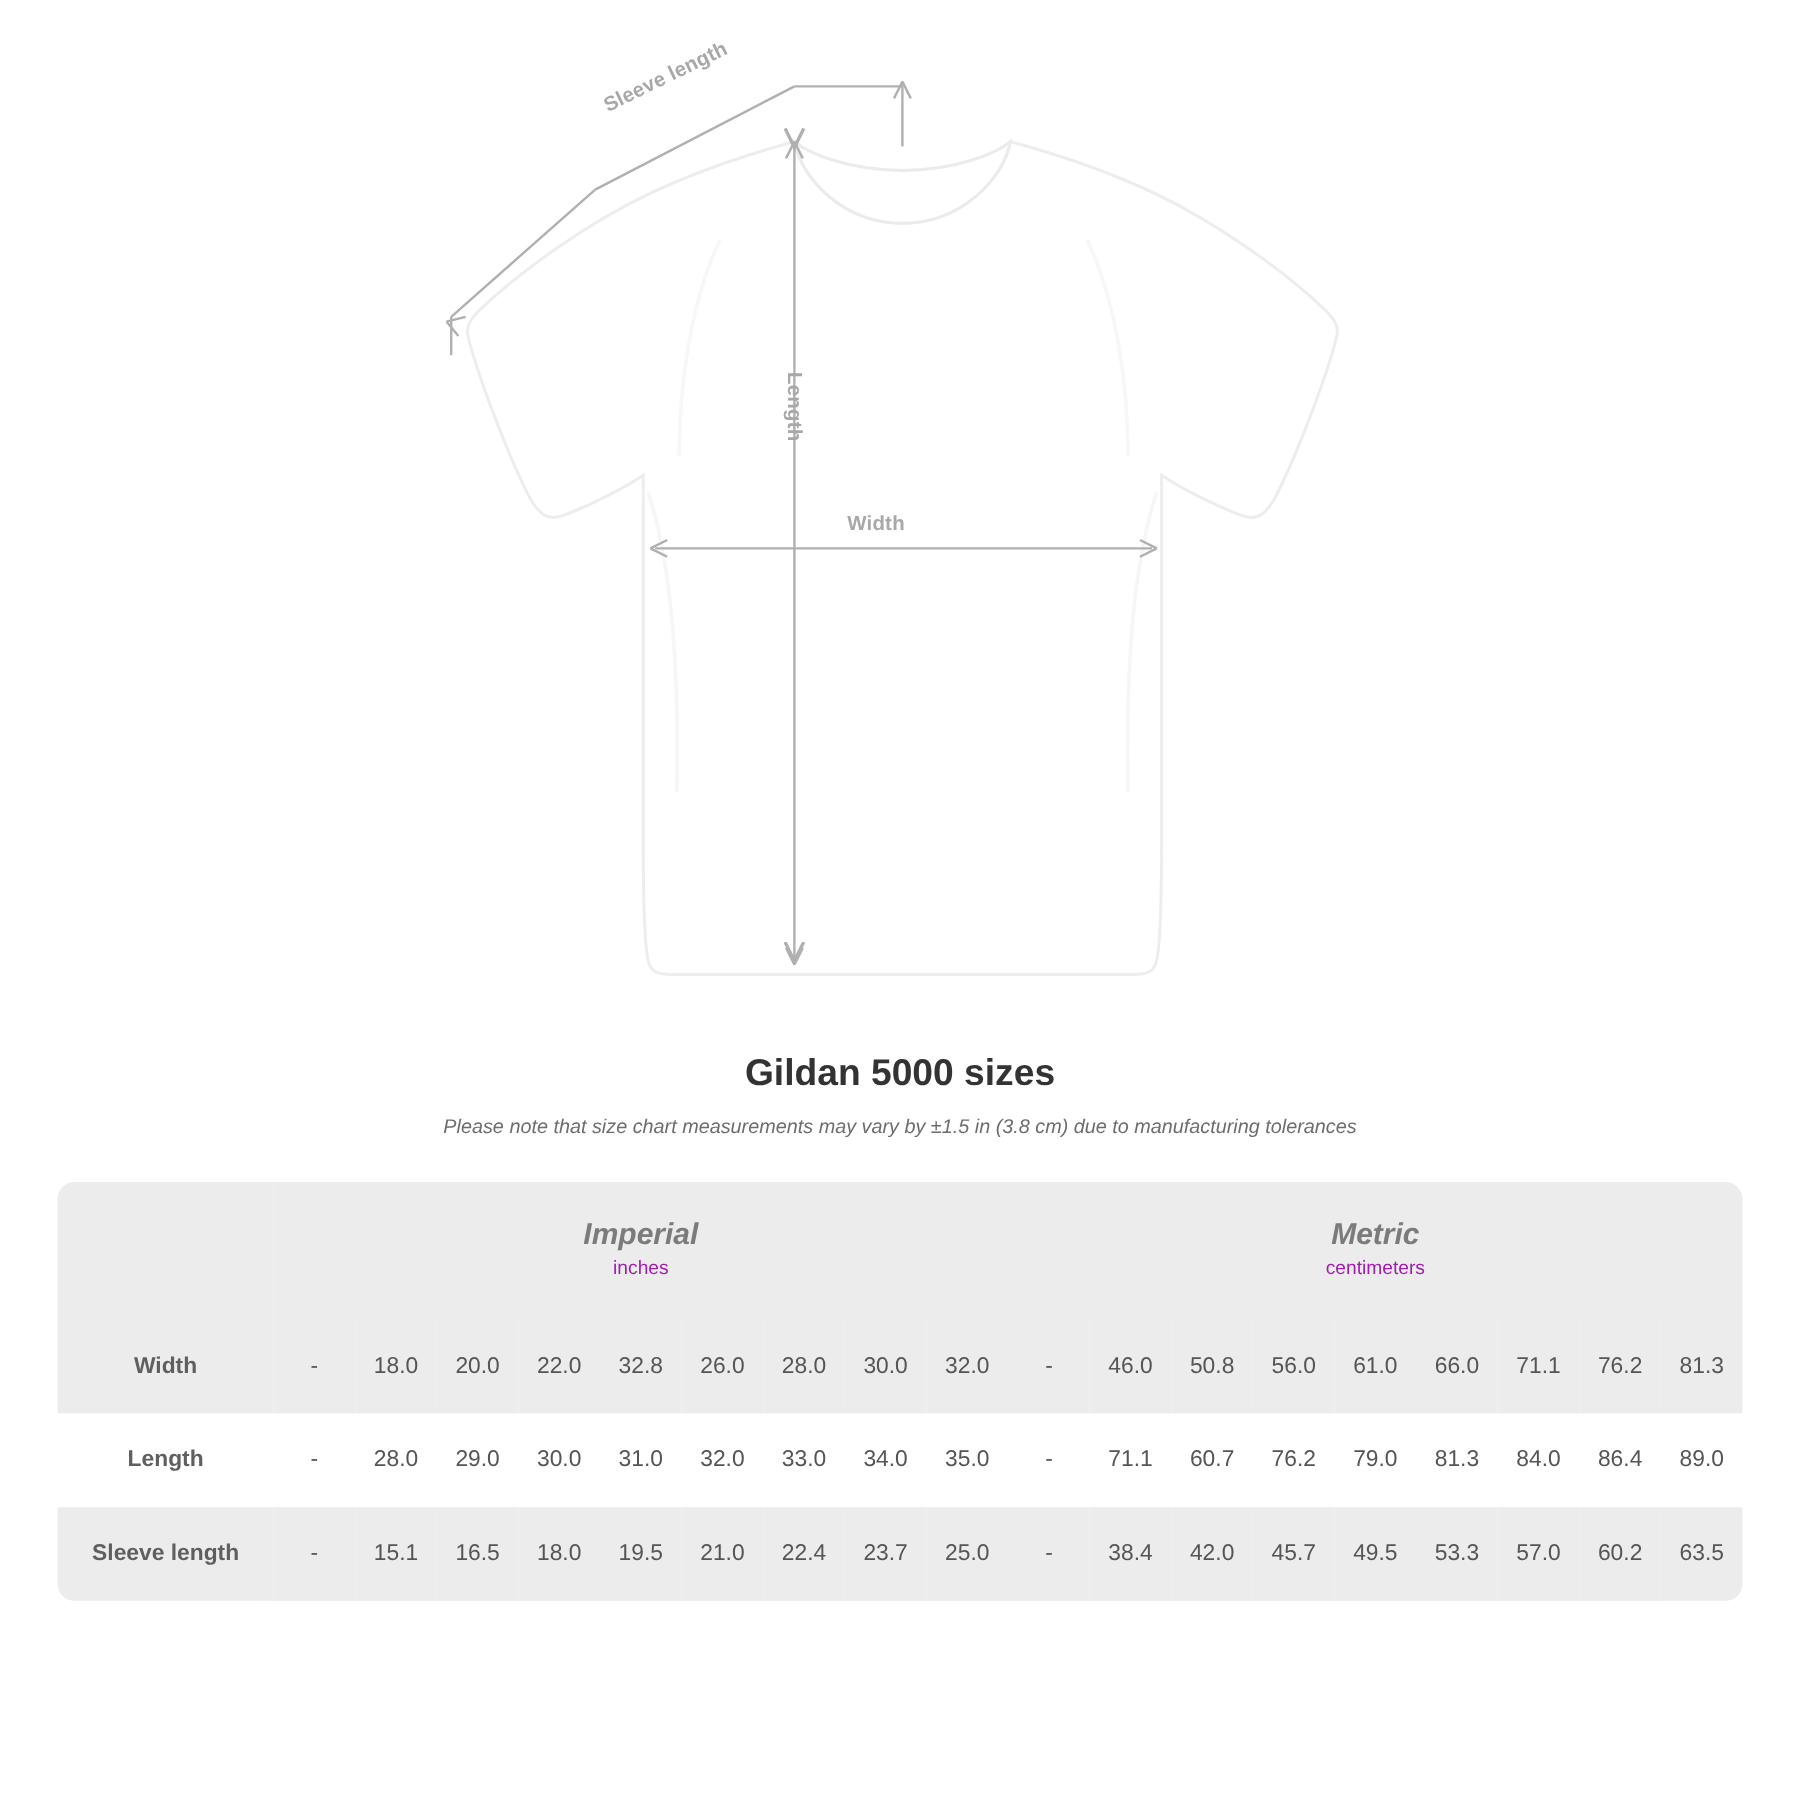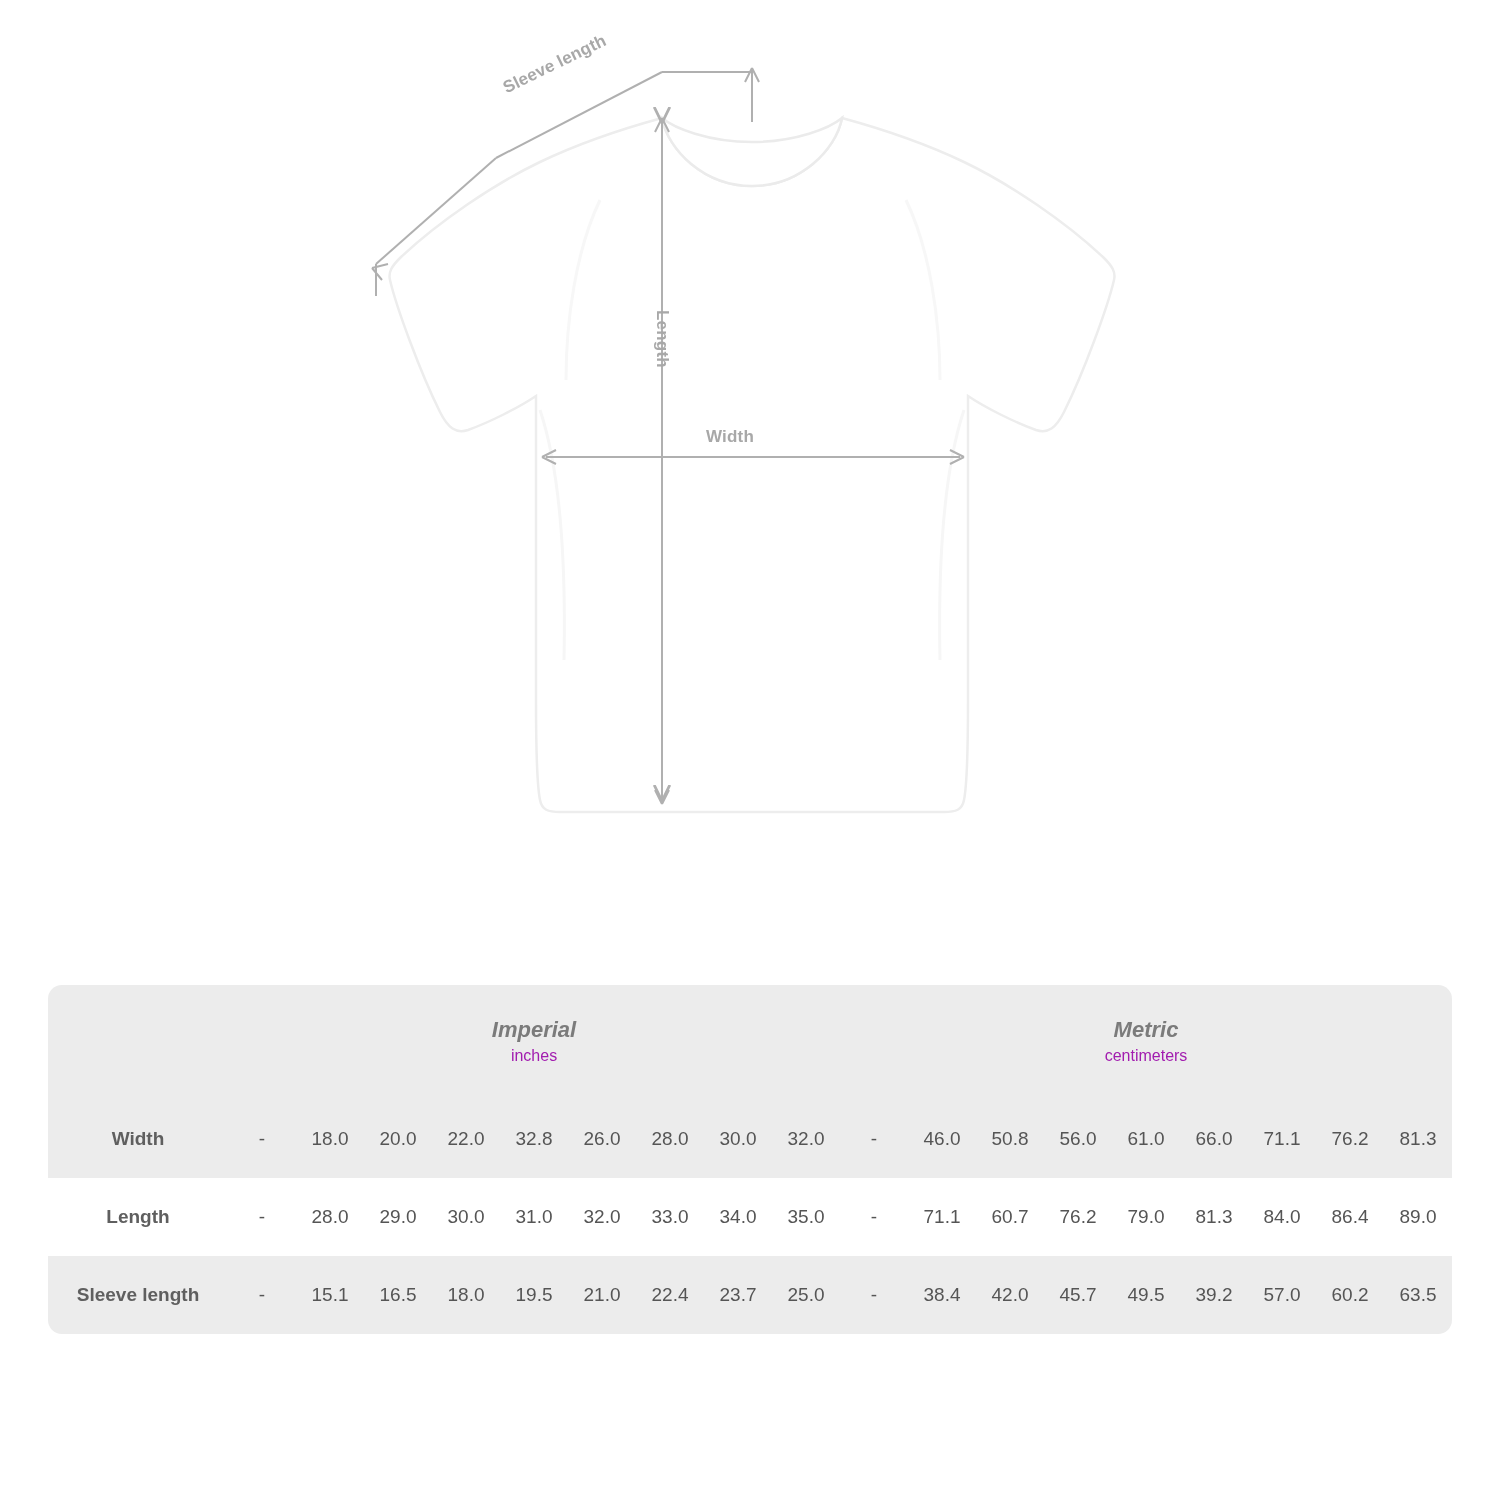--- a/index.html
+++ b/index.html
@@ -98,21 +98,21 @@
     height: 115px;
     background: #ececec;
   }
   .unitbar .corner-left {
     border-top-left-radius: 14px;
   }
   .unitbar .corner-right {
     border-top-right-radius: 14px;
   }
   .unit-name {
-    font-size: 22px;
+    font-size: 25px;
     font-style: italic;
     font-weight: bold;
     color: #7b7b7b;
     line-height: 1.25;
   }
   .unit-sub {
     font-size: 16px;
     color: #a21caf;
     line-height: 1.6;
   }
@@ -219,20 +219,24 @@
         <path d="M372 268 L388 264 M372 268 L382 280" fill="none" stroke="#b0b0b0" stroke-width="2"></path>
         <line x1="376" y1="264" x2="376" y2="296" stroke="#b0b0b0" stroke-width="2"></line>
       </g>
     </svg>
 
     <div class="dim-label lbl-sleeve">Sleeve length</div>
     <div class="dim-label lbl-length">Length</div>
     <div class="dim-label lbl-width">Width</div>
   </div>
 
+  <div class="title-block">
+    <h1 class="chart-title">Gildan 5000 sizes</h1>
+    <p class="chart-note">Please note that size chart measurements may vary by ±1.5 in (3.8 cm) due to manufacturing tolerances</p>
+  </div>
 
   <div class="table-wrap">
     <table class="size-table">
       <colgroup>
         <col style="width:180px">
         <col style="width:68px">
           <col style="width:68px">
           <col style="width:68px">
           <col style="width:68px">
         <col style="width:68px">
@@ -318,21 +322,21 @@
           <td>19.5</td>
           <td>21.0</td>
           <td>22.4</td>
           <td>23.7</td>
           <td>25.0</td>
           <td>-</td>
           <td>38.4</td>
           <td>42.0</td>
           <td>45.7</td>
           <td>49.5</td>
-          <td>39.2</td>
+          <td>53.3</td>
           <td>57.0</td>
           <td>60.2</td>
           <td>63.5</td>
         </tr>
       </tbody>
     </table>
   </div>
 
 </div>
 

